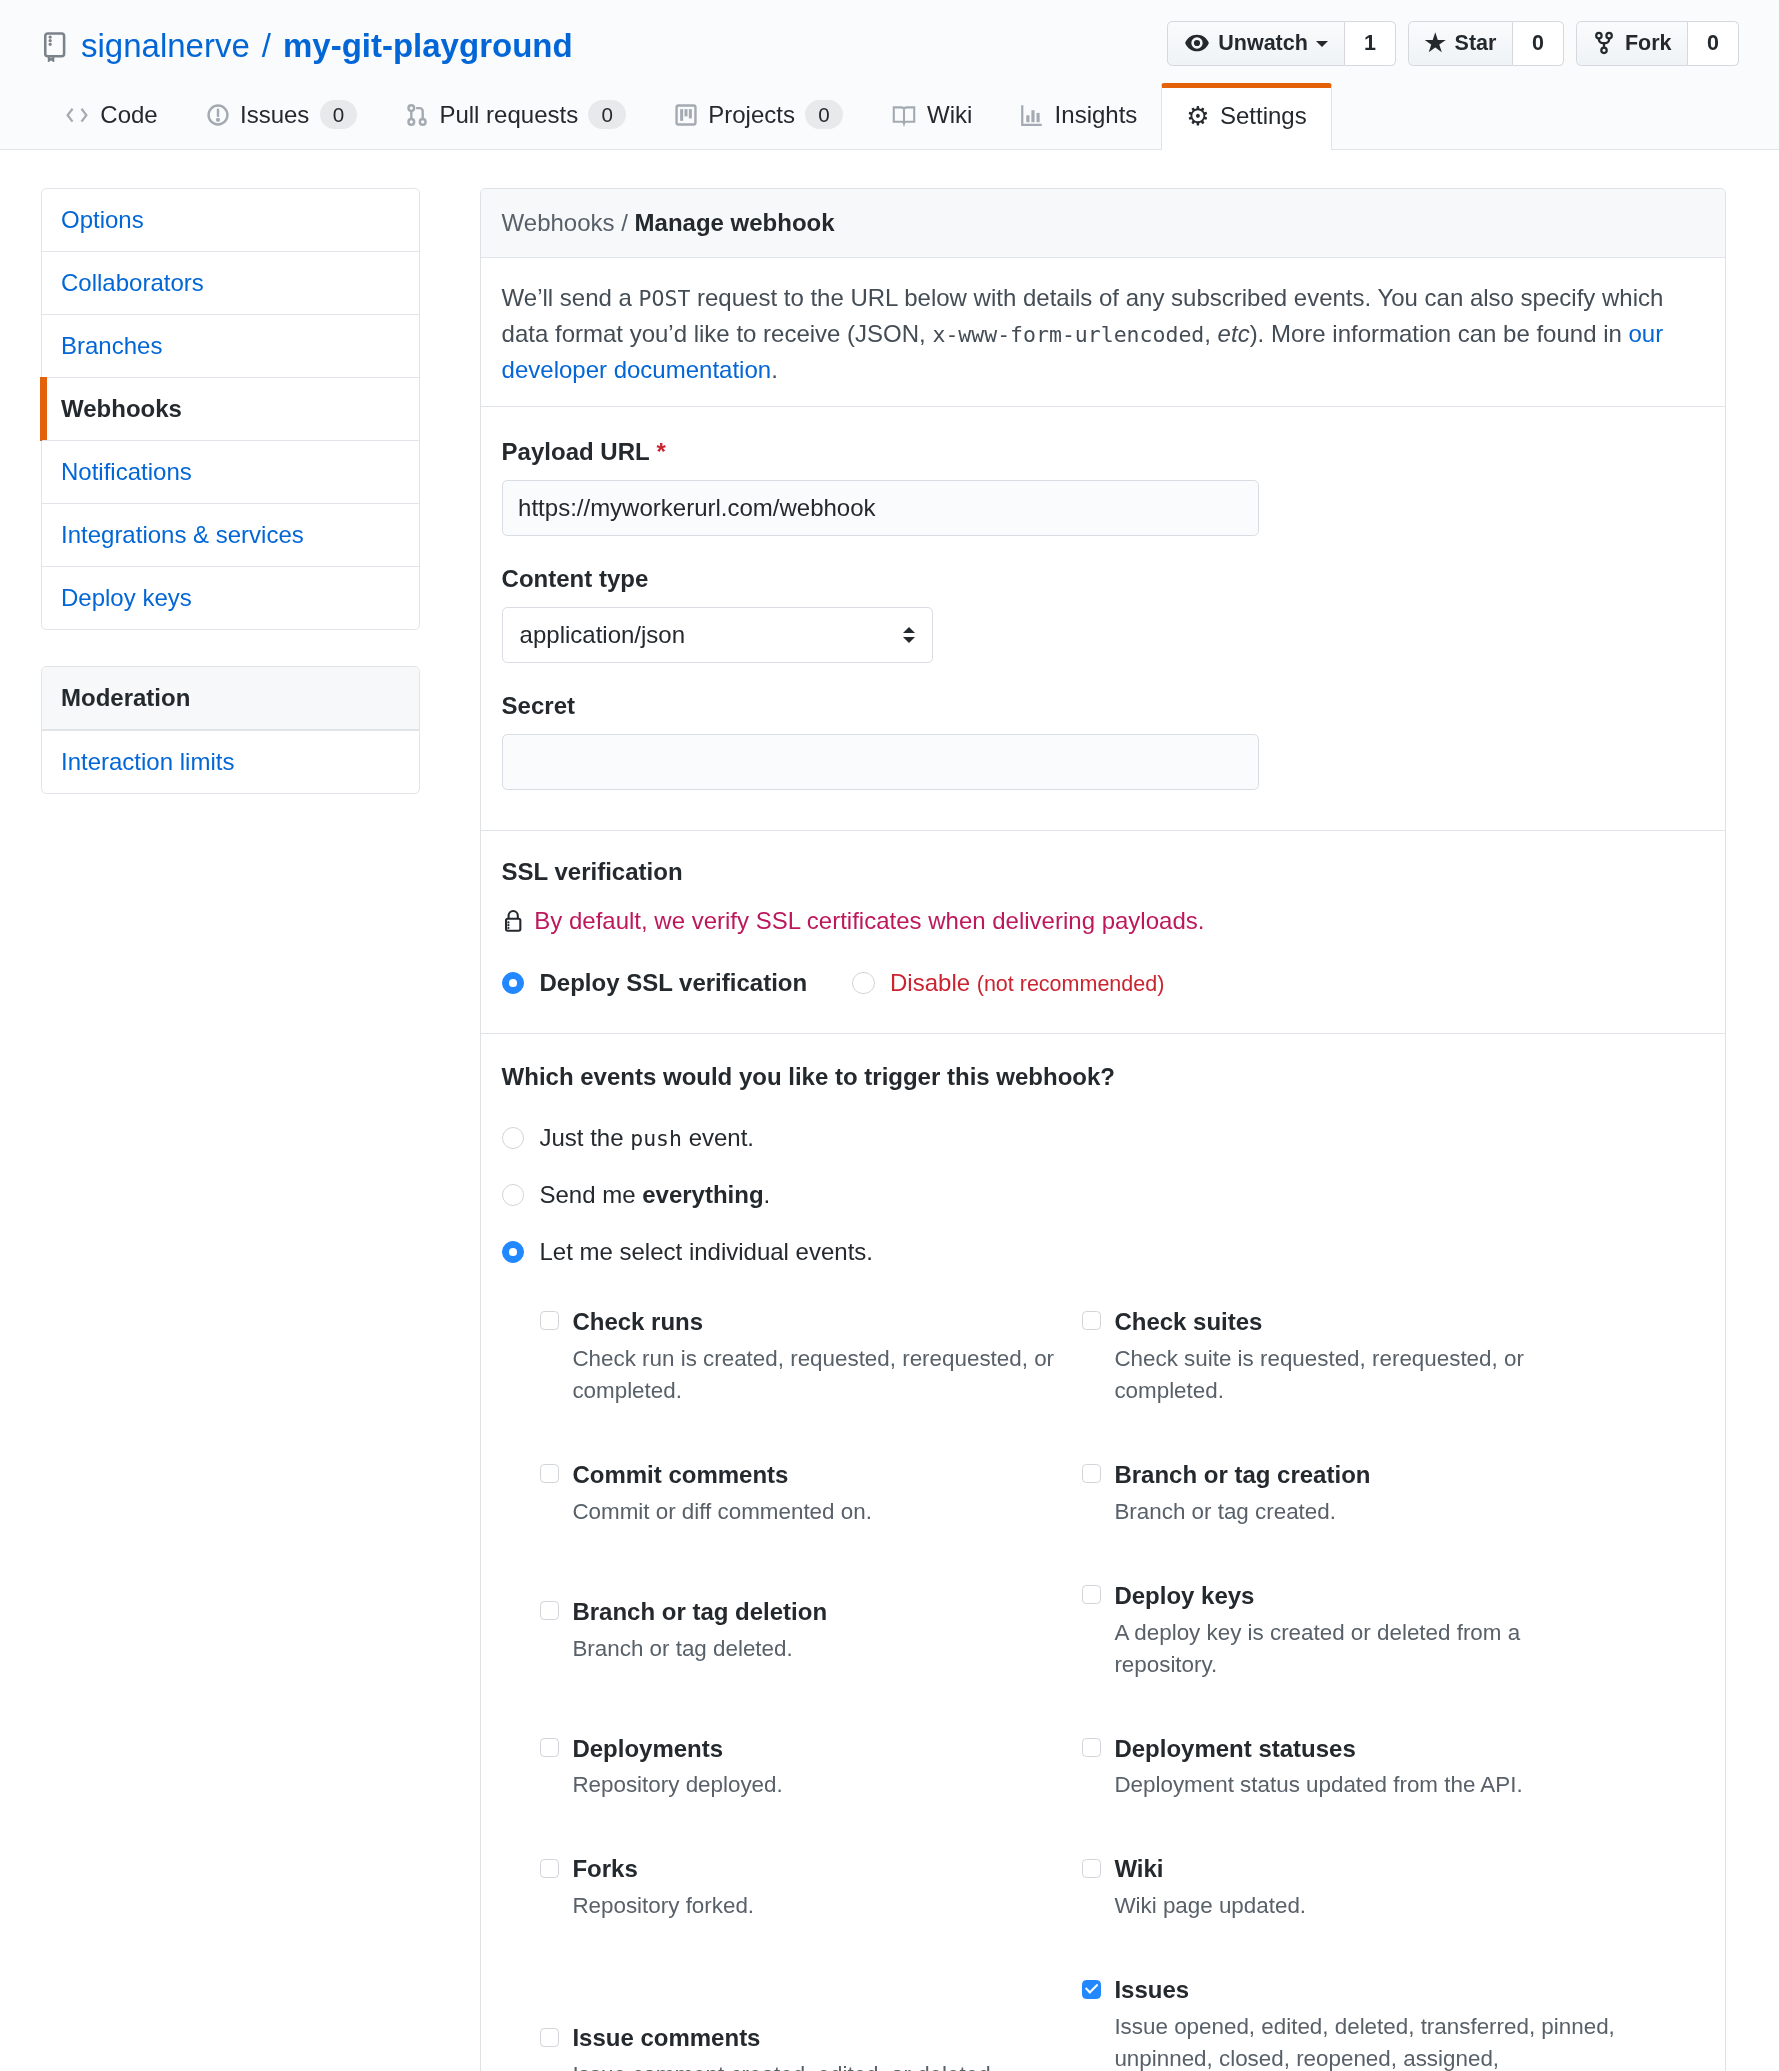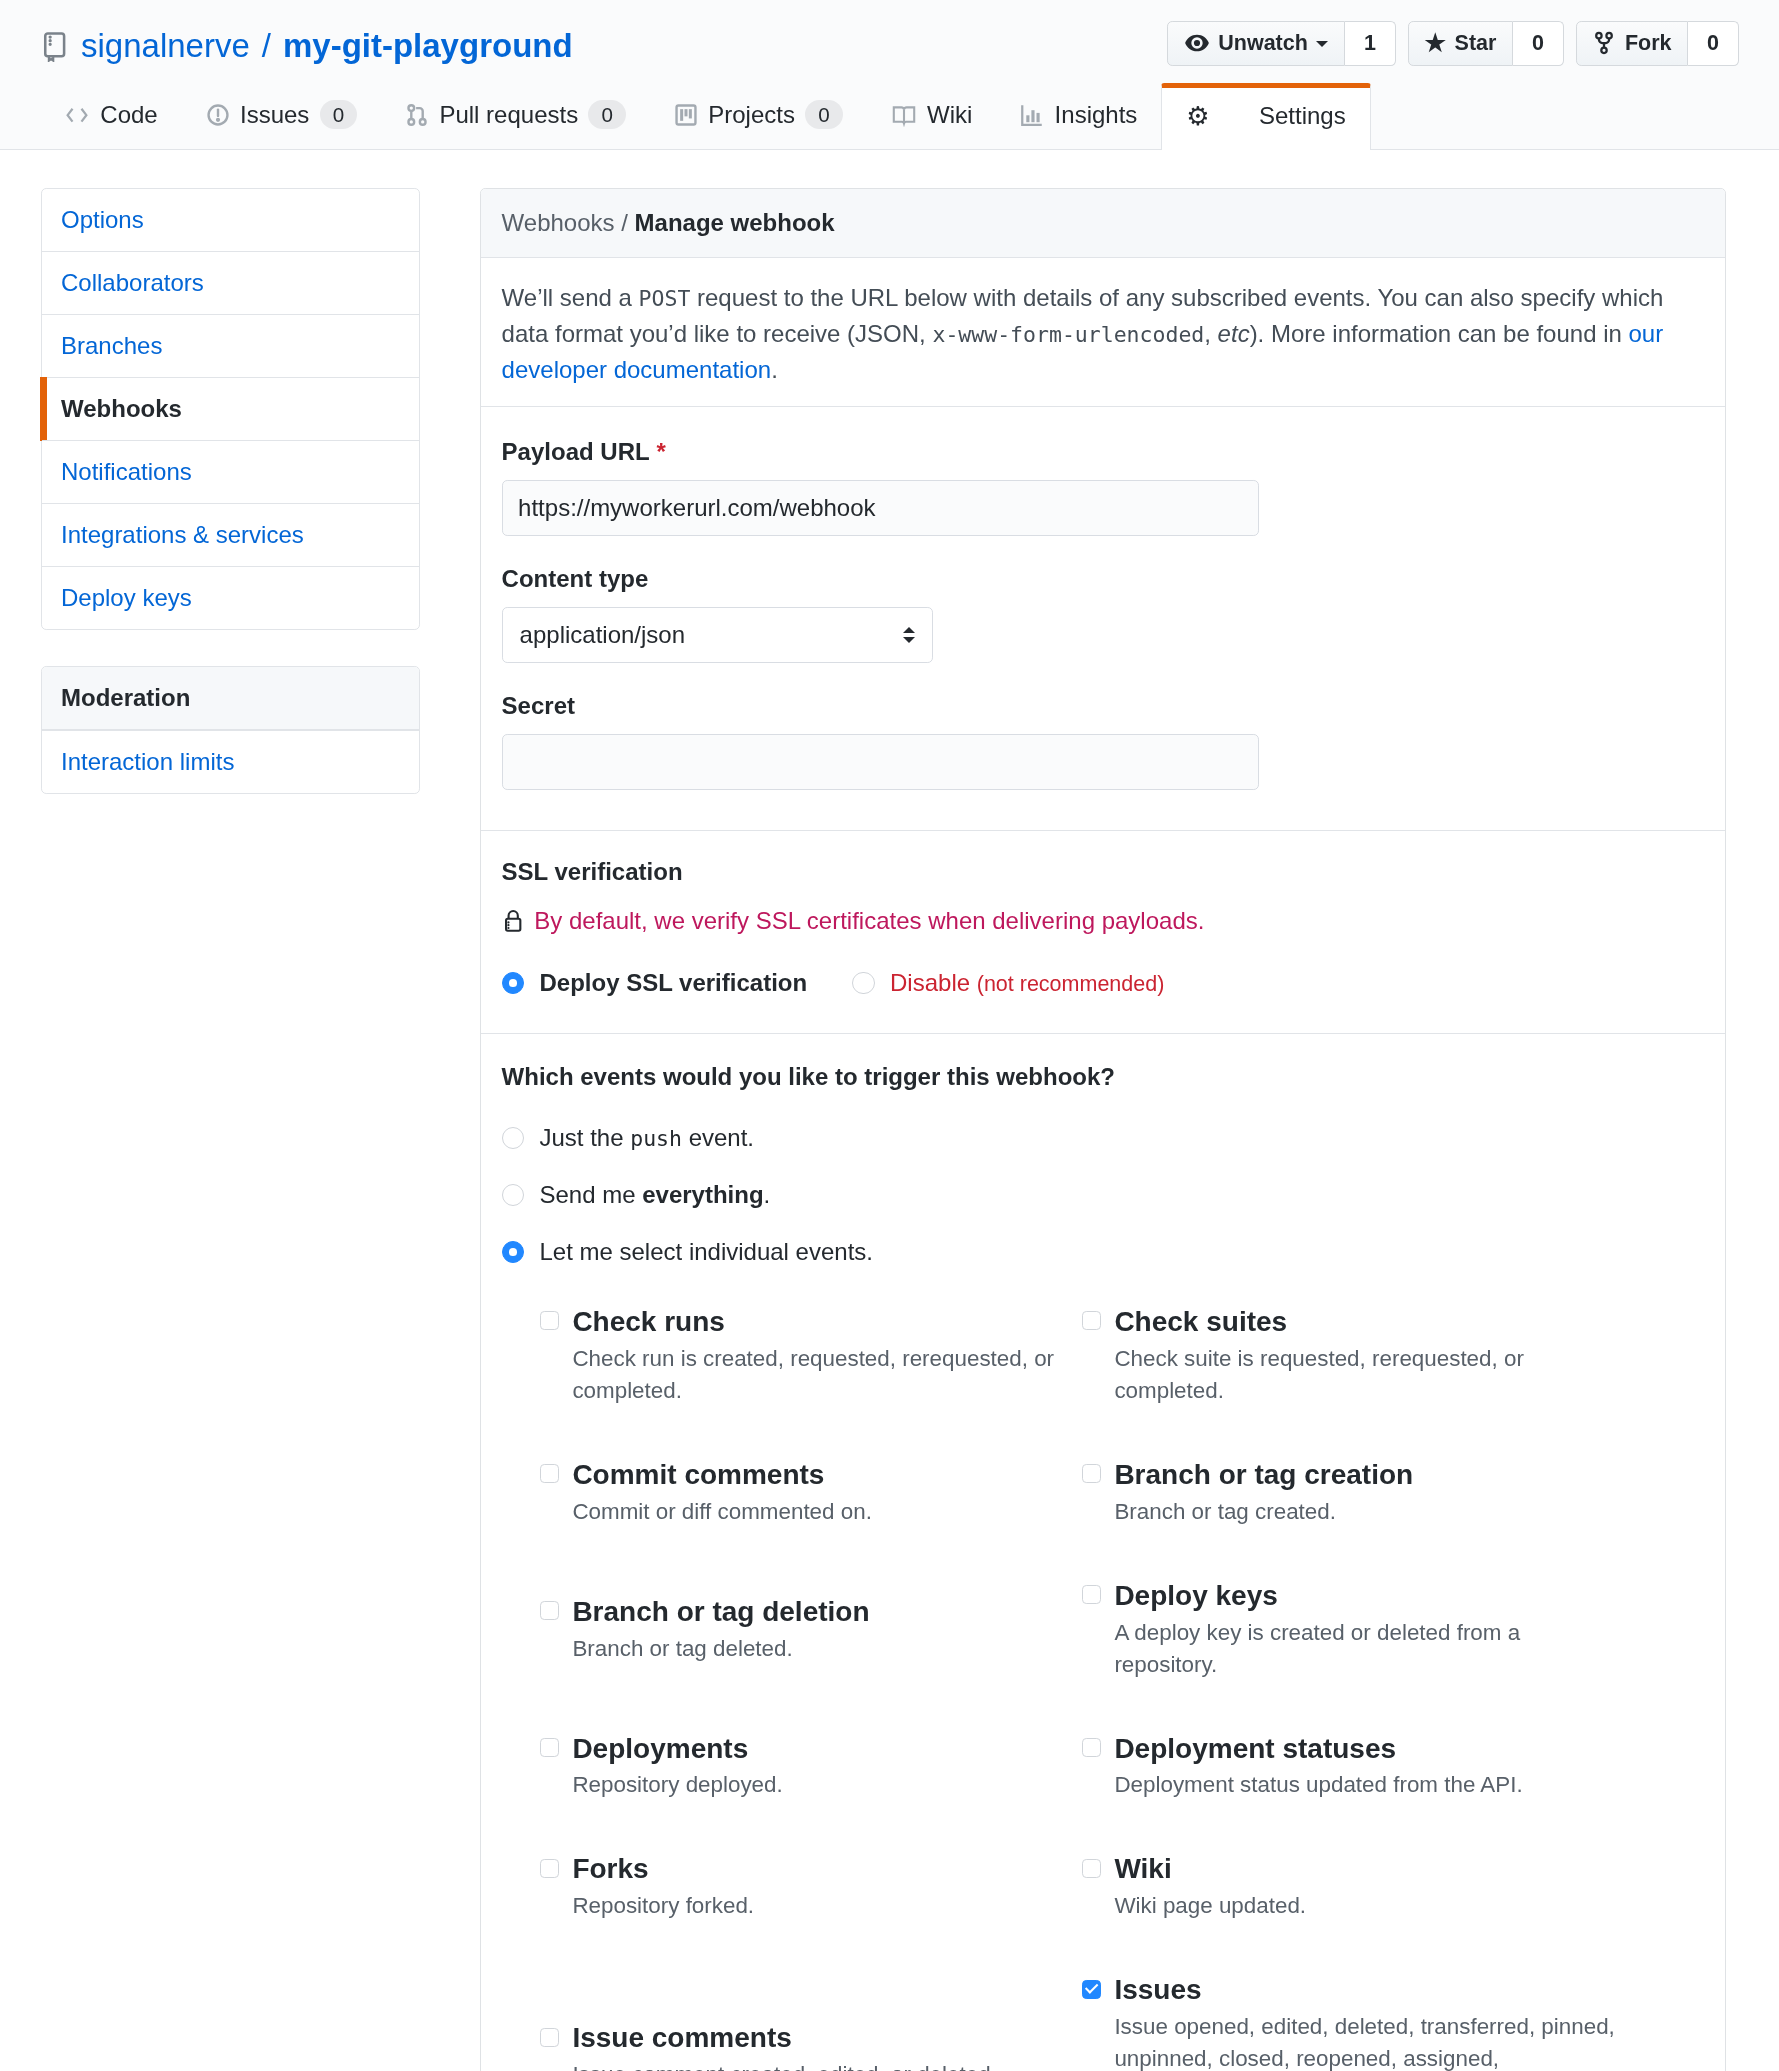--- a/index.html
+++ b/index.html
@@ -139,21 +139,21 @@
   .checkbox {
     width:19px; height:19px; border:1.7px solid #d1d5da; border-radius:4.3px; background:#fff;
     flex:none; margin-top:4.3px; position:relative; cursor:pointer;
   }
   .checkbox.checked { background:#2188ff; border-color:#2188ff; }
   .checkbox.checked::after {
     content:''; position:absolute; left:5.2px; top:0.9px; width:5.2px; height:10.3px;
     border:solid #fff; border-width:0 2.6px 2.6px 0; transform:rotate(45deg);
   }
   .event-text { margin-left:13.8px; }
-  .event-title { font-size:28px; font-weight:700; color:#24292e; line-height:29px; }
+  .event-title { font-size:24px; font-weight:700; color:#24292e; line-height:29px; }
   .event-desc { font-size:22.4px; color:#586069; line-height:32px; margin-top:6.9px; max-width:508px; }
 
   svg.icon { display:block; }
 </style>
 </head>
 <body>
 
 <div class="page-head">
   <div class="repo-row">
     <div class="repo-title">
@@ -265,21 +265,21 @@
             <path d="M1.5 1.5v13h13" fill="none" stroke="currentColor" stroke-width="1.5"></path>
             <rect x="4.2" y="8.2" width="2.1" height="4.6"></rect>
             <rect x="7.6" y="4.8" width="2.1" height="8"></rect>
             <rect x="11" y="6.6" width="2.1" height="6.2"></rect>
           </svg>
       </span>
       <span>Insights</span>
     </div>
     <div class="nav-tab active">
       <span class="nav-icon gear-glyph">⚙</span>
-      <span style="font-weight:400;margin-left:39px;">Settings</span>
+      <span style="font-weight:400;">Settings</span>
     </div>
   </div>
 </div>
 
 <div class="content">
 
   <div class="sidebar">
     <div class="menu-box">
       <a class="menu-item">Options</a>
       <a class="menu-item">Collaborators</a>

